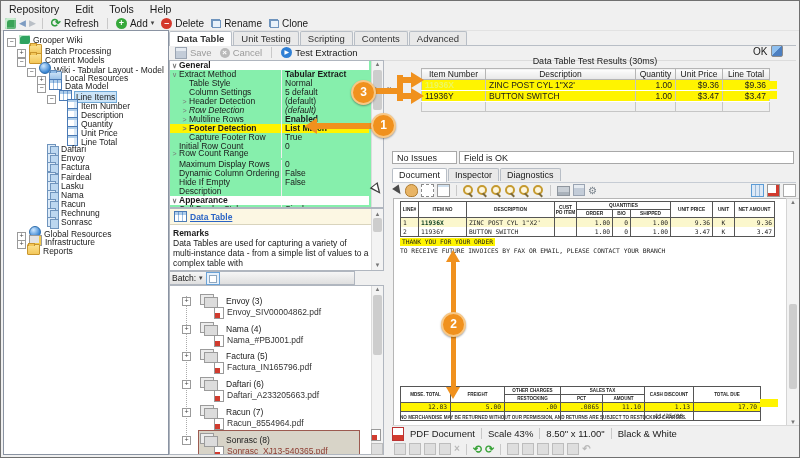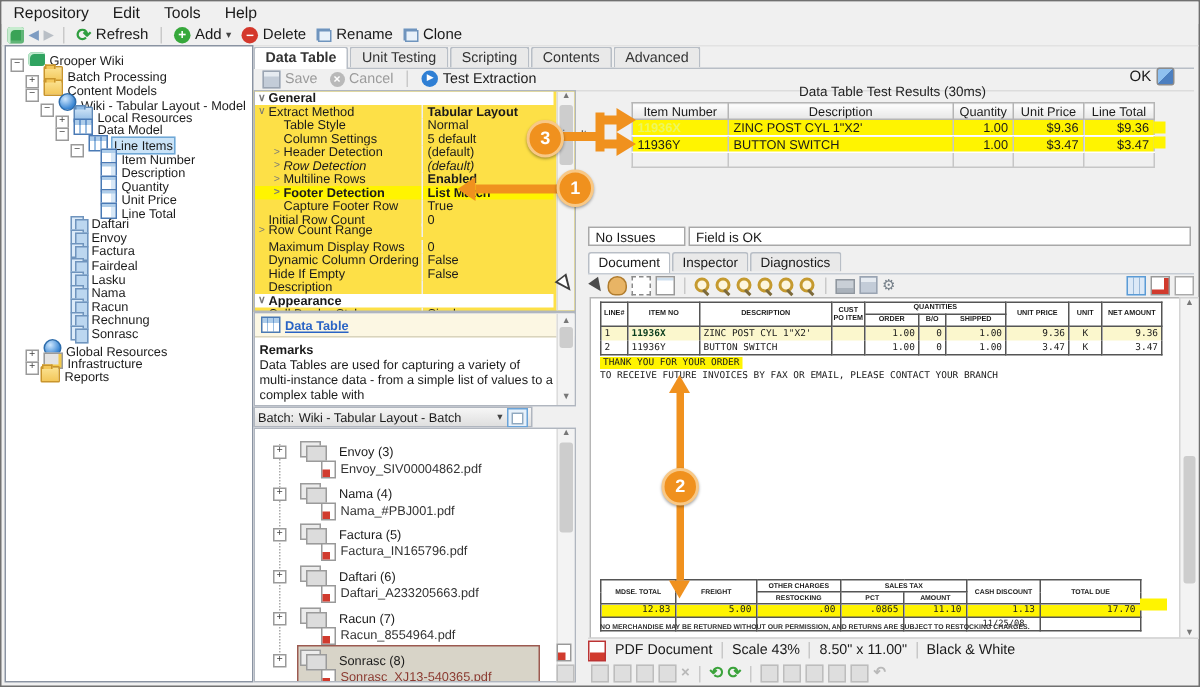--- a/index.html
+++ b/index.html
@@ -44,21 +44,21 @@
   
   #tabs{left:168px;top:29px;right:3px;height:15px;display:flex;align-items:flex-end;font-size:9.5px;border-bottom:1px solid #b8bec6}
   .tab{padding:1px 7px 1px;border:1px solid #b8bec6;border-bottom:none;background:#e9e9e9;color:#333;margin-right:1px;border-radius:2px 2px 0 0}
   .tab.active{background:#fff;font-weight:bold;position:relative;top:1px;padding-bottom:2px}
   #actionbar{left:168px;top:44px;right:3px;height:15px;display:flex;align-items:center;gap:4px;font-size:9.5px;border-bottom:1px solid #dcdcdc;padding-left:4px}
   .dis{color:#9b9b9b}
   .flop{width:10px;height:10px;background:#c3ccd8;border:1px solid #9aa4b2;box-shadow:inset 0 3px 0 #e6ebf1}
   .ccl{width:10px;height:10px;border-radius:50%;background:#b9b9b9;color:#fff;font:bold 8px/10px "Liberation Sans";text-align:center}
   .play{width:11px;height:11px;border-radius:50%;background:#2f7fd4;color:#fff;font:6px/11px "Liberation Sans";text-align:center}
   
-  #grid{left:168px;top:59px;width:213px;height:146px;background:#fde047;border:1px solid #b0b6bf;overflow:hidden}
+  #grid{left:168px;top:59px;width:213px;height:146px;background:#86efac;border:1px solid #b0b6bf;overflow:hidden}
   .prow{position:absolute;left:0;width:199px;height:9px;line-height:9px;font-size:8.5px;display:flex;white-space:nowrap}
   .prow .ind{width:10px;flex:none}
   .prow .chev{width:9px;flex:none;color:#777;font-size:7px;text-align:center}
   .prow .pn{flex:1;overflow:hidden;text-overflow:ellipsis}
   .prow .pv{width:84px;flex:none;border-left:1px solid #efefef;padding-left:3px;overflow:hidden}
   .prow.cat{font-weight:bold;background:#fff}
   .prow.hl{background:#fff400;font-weight:bold}
   .prow .pv.b{font-weight:bold}
   .vscroll{position:absolute;top:0;right:0;width:11px;bottom:0;background:#f3f3f3;border-left:1px solid #dcdcdc;font-size:6px;color:#777;text-align:center}
   .vscroll .thumb{position:absolute;left:1px;right:1px;background:#cdcdcd;border-radius:2px}
@@ -237,21 +237,21 @@
 
 <div class="abs" id="grid">
   <div id="propRows">
       <div class="prow cat" style="top: 0px;">
         <span class="chev">∨</span>
         <span class="pn">General</span>
       </div>
       <div class="prow" style="top: 9px;">
         <span class="chev">∨</span>
         <span class="pn">Extract Method</span>
-        <span class="pv b">Tabular Layout</span>
+        <span class="pv b">Tabular Extract</span>
       </div>
       <div class="prow" style="top: 18px;">
         <span class="ind"></span>
         <span class="chev"></span>
         <span class="pn">Table Style</span>
         <span class="pv">Normal</span>
       </div>
       <div class="prow" style="top: 27px;">
         <span class="ind"></span>
         <span class="chev"></span>
@@ -338,21 +338,20 @@
     </div>
   <div class="bd">
     <div class="rem">Remarks</div>
     <div>Data Tables are used for capturing a variety of multi-instance data - from a simple list of values to a complex table with</div>
   </div>
   <div class="vscroll" style="height:61px">▲<div class="thumb" style="top:9px;height:14px"></div><div style="position:absolute;bottom:0;left:0;right:0">▼</div></div>
 </div>
 
 <div class="abs" id="batchhdr">
   <span>Batch:</span>
-  <span class="name">Wiki - Tabular Layout - Batch</span>
   <span class="dd">▾</span>
   <span class="mbtn"></span>
 </div>
 <div class="abs" id="batchlist">
   <div id="batchItems">
       <div class="dots" style="left: 16px; top: 10px; height: 146.5px;"></div>
       <span class="texp" style="position: absolute; left: 12px; top: 11px;">+</span>
       <span class="bpages" style="left: 30px; top: 8px;"></span>
       <div class="bgrp" style="left: 56px; top: 10px;">Envoy (3)</div>
       <span class="pdfico" style="left: 44px; top: 21px;"></span>

